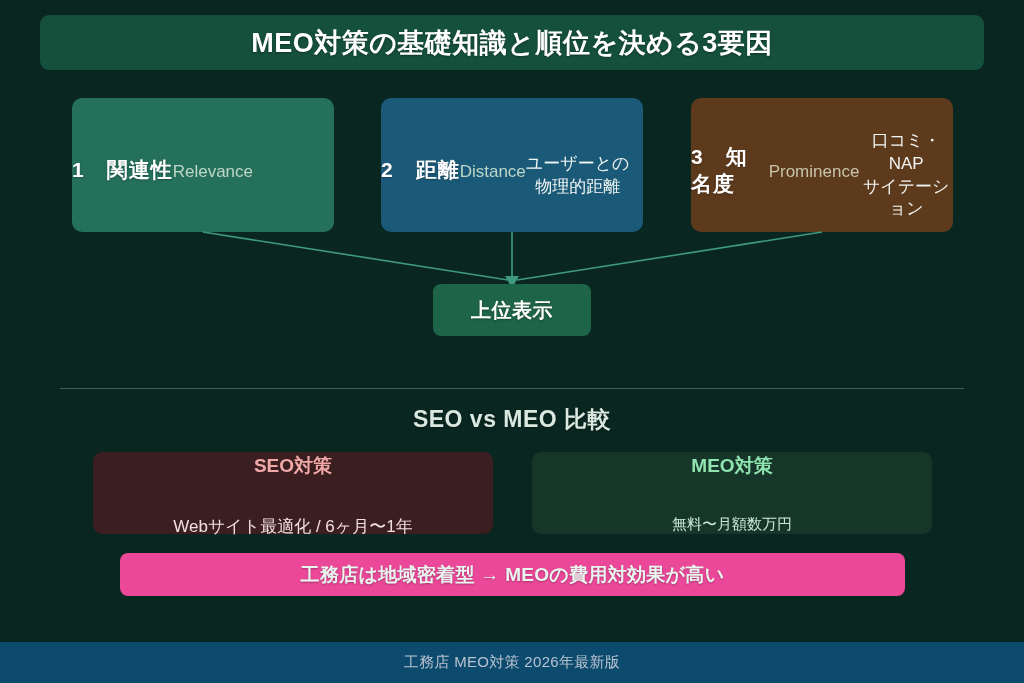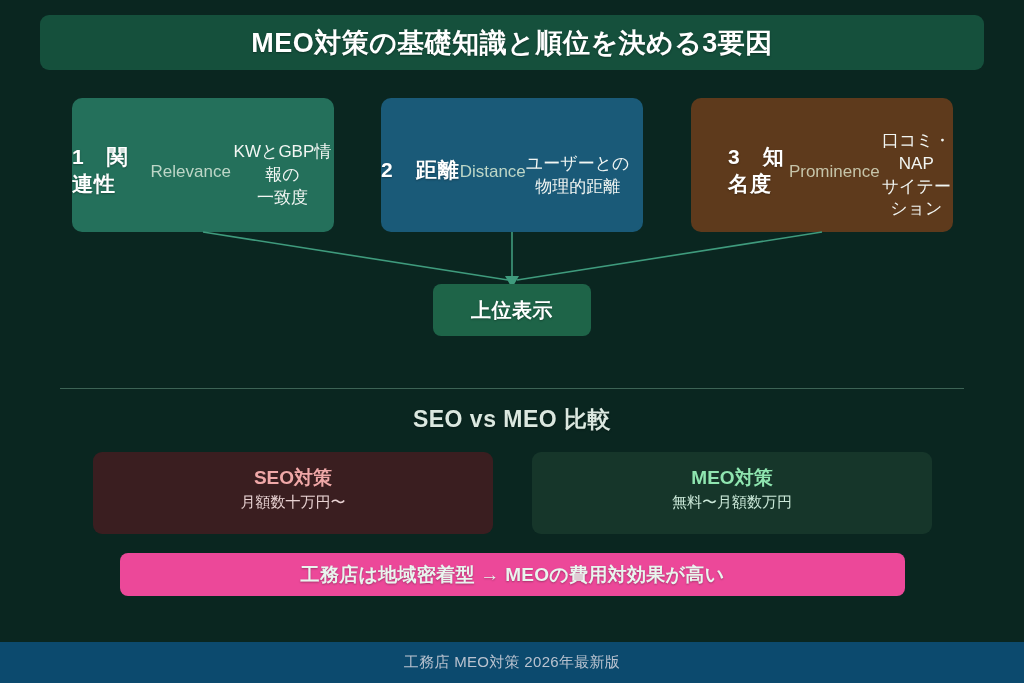--- a/index.html
+++ b/index.html
@@ -45,21 +45,21 @@
     border-radius: 10px;
     display: flex;
     flex-direction: row;
     align-items: center;
     justify-content: flex-start;
     padding-top: 11px;
     box-sizing: border-box;
   }
   #card-1 { left: 72px;  background: #24705b; }
   #card-2 { left: 381px; background: #1a5a78; }
-  #card-3 { left: 691px; background: #5e3a1c; padding-left: 37px; }
+  #card-3 { left: 691px; background: #5e3a1c; }
 
   .factor-card .card-heading {
     color: #ffffff;
     font-size: 21px;
     font-weight: bold;
     letter-spacing: 1px;
     text-shadow: 0 1px 2px rgba(0,0,0,0.3);
     line-height: 1.25;
   }
   .factor-card .card-sub {
@@ -137,22 +137,23 @@
   .compare-card {
     position: absolute;
     top: 452px;
     width: 400px;
     height: 82px;
     border-radius: 9px;
     display: flex;
     flex-direction: column;
     align-items: center;
     justify-content: flex-start;
-    padding-top: 14px;
+    padding-top: 2px;
     box-sizing: border-box;
+    gap: 34px;
   }
   #compare-seo { left: 93px;  background: #3a1e20; }
   #compare-meo { left: 532px; background: #16362a; }
 
   .compare-card .compare-title {
     font-size: 19px;
     font-weight: bold;
     line-height: 1.3;
   }
   #compare-seo .compare-title { color: #f0a8a8; }
@@ -216,24 +217,20 @@
 </head>
 <body>
 
 <div class="title-bar">
   <span class="title-text">MEO対策の基礎知識と順位を決める3要因</span>
 </div>
 
 <div class="factor-card" id="card-1">
   <span class="card-heading">1　関連性</span>
   <span class="card-sub">Relevance</span>
-  <span class="card-desc">
-    <span>KWとGBP情報の</span><br>
-    <span>一致度</span>
-  </span>
 </div>
 
 <div class="factor-card" id="card-2">
   <span class="card-heading">2　距離</span>
   <span class="card-sub">Distance</span>
   <span class="card-desc">
     <span>ユーザーとの</span><br>
     <span>物理的距離</span>
   </span>
 </div>
@@ -257,20 +254,21 @@
 <div class="result-box">
   <span class="result-text">上位表示</span>
 </div>
 
 <div class="divider"></div>
 
 <div class="compare-heading">SEO vs MEO 比較</div>
 
 <div class="compare-card" id="compare-seo">
   <span class="compare-title">SEO対策</span>
+  <span class="compare-line1">Webサイト最適化 / 6ヶ月〜1年</span>
   <span class="compare-line2">月額数十万円〜</span>
 </div>
 
 <div class="compare-card" id="compare-meo">
   <span class="compare-title">MEO対策</span>
   <span class="compare-line2">無料〜月額数万円</span>
 </div>
 
 <div class="conclusion">
   <span class="conclusion-text">工務店は地域密着型 → MEOの費用対効果が高い</span>

